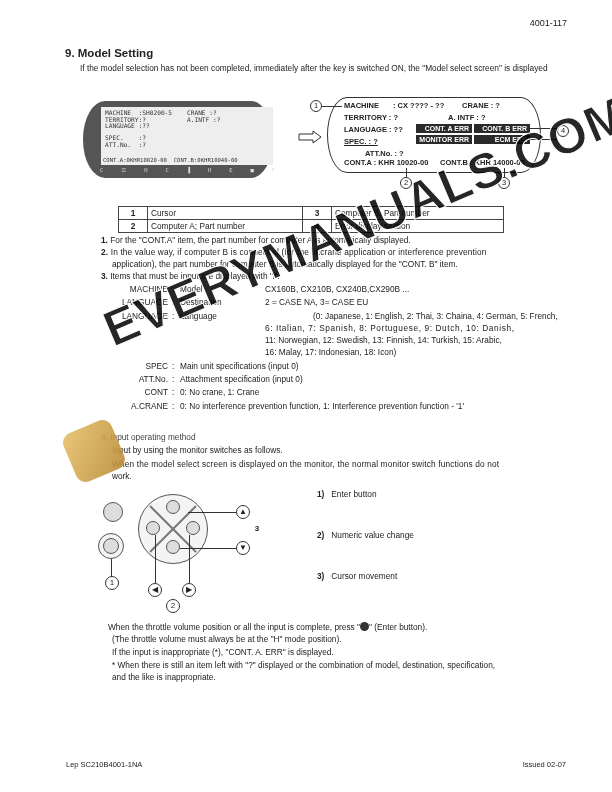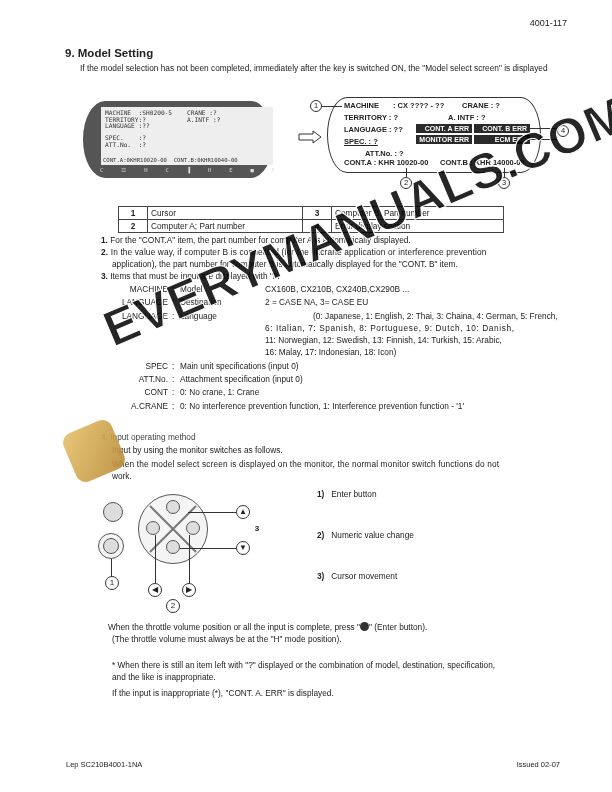--- a/index.html
+++ b/index.html
@@ -200,21 +200,21 @@
 </div>
 
 <div class="item-list" style="top:489px;"><span class="b">1)</span>&nbsp;&nbsp;&nbsp;<span>Enter button</span></div>
 <div class="item-list" style="top:530px;"><span class="b">2)</span>&nbsp;&nbsp;&nbsp;<span>Numeric value change</span></div>
 <div class="item-list" style="top:571px;"><span class="b">3)</span>&nbsp;&nbsp;&nbsp;<span>Cursor movement</span></div>
 
 <div class="para" style="left:108px;top:622px;">
   <span>When the throttle volume position or all the input is complete, press "</span><span style="display:inline-block;width:9px;height:9px;border-radius:50%;background:#333;vertical-align:-1px;"></span><span>" (Enter button).</span>
 </div>
 <div class="para" style="left:112px;top:634px;">(The throttle volume must always be at the "H" mode position).</div>
-<div class="para" style="left:112px;top:647px;margin-top:41px;">If the input is inappropriate (*), "CONT. A. ERR" is displayed.</div>
+<div class="para" style="left:112px;top:647px;">If the input is inappropriate (*), "CONT. A. ERR" is displayed.</div>
 <div class="para" style="left:112px;top:660px;">* When there is still an item left with "?" displayed or the combination of model, destination, specification,</div>
 <div class="para" style="left:112px;top:672px;">and the like is inappropriate.</div>
 
 <div class="abs wm-logo"></div>
 <div class="abs wm">EVERYMANUALS.COM</div>
 
 <div class="abs footer" style="left:66px;">Lep SC210B4001-1NA</div>
-<div class="abs footer" style="right:52px;">Issued 02-07</div>
+<div class="abs footer" style="right:46px;">Issued 02-07</div>
 
 </body></html>

